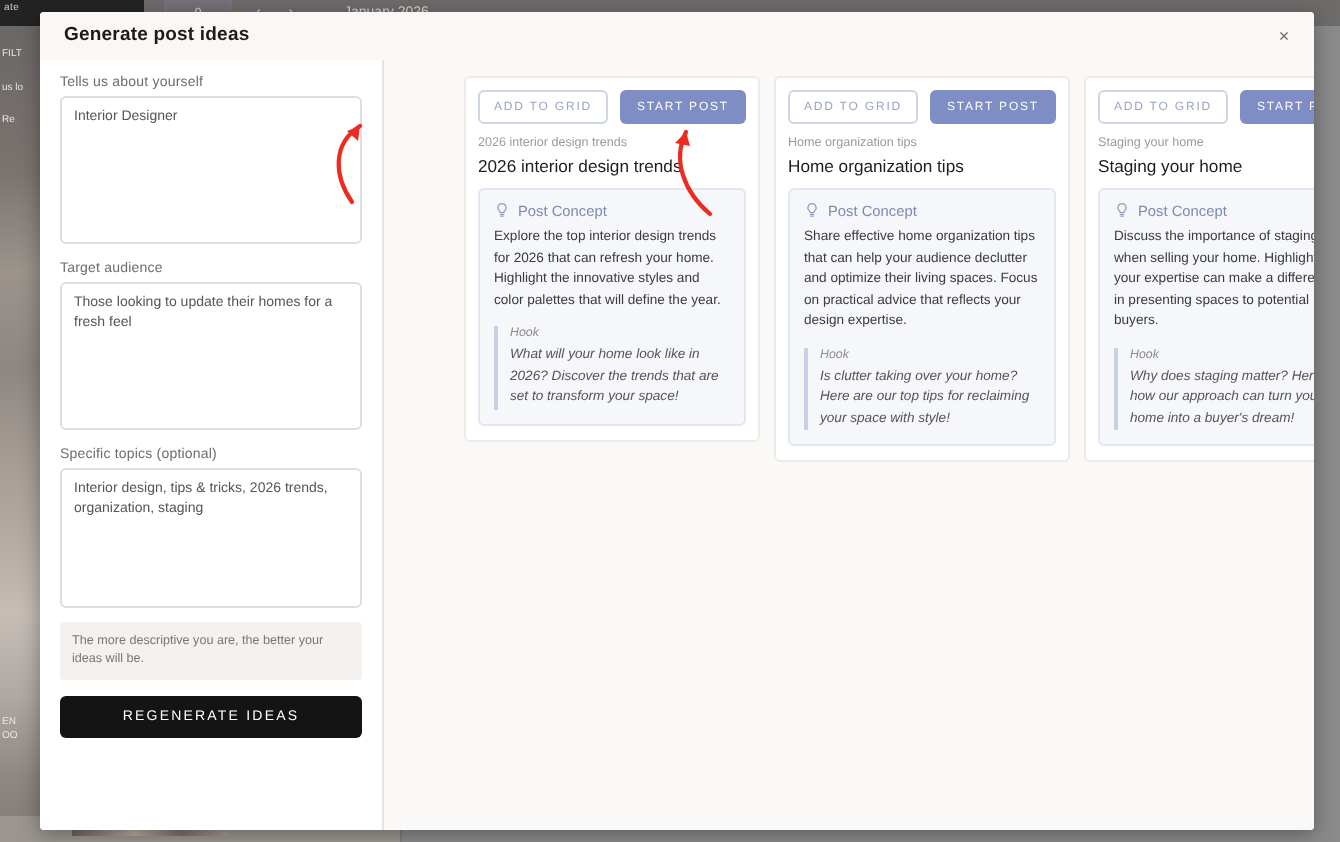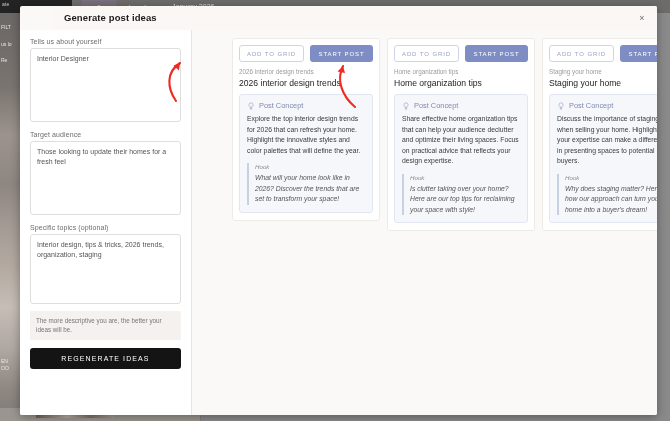--- a/index.html
+++ b/index.html
@@ -59,21 +59,20 @@
     position:absolute; left:200px; top:408px; width:1px; height:13px; background:#7d7d7d;
   }
 
   
   #modal {
     position: absolute; left: 20px; top: 6px; width: 637px; height: 409px;
     background: #fbf9f7;
     border-radius: 2px;
     box-shadow: 0 2px 10px rgba(0,0,0,.35);
     overflow: hidden;
-    padding-left: 32px;
   }
   #modal-header {
     position: relative; height: 24px;
     background: #faf7f4;
   }
   #modal-title {
     position: absolute; left: 12px; top: 6px;
     font-size: 9.5px; font-weight: bold; color: #1b1b1b; letter-spacing: .1px;
   }
   #modal-close {
@@ -159,21 +158,21 @@
   }
   .card-eyebrow { font-size: 6.3px; color: #9b9b9b; margin-bottom: 3px; }
   .card-title { font-size: 8.6px; color: #1d1d1d; margin-bottom: 6px; }
 
   .concept-box {
     background: #f6f7fb;
     border: 1px solid #e2e6f2;
     border-radius: 3px;
     padding: 6px 7px 7px 7px;
   }
-  .concept-head { display: flex; align-items: flex-end; gap: 4px; margin-bottom: 4px; }
+  .concept-head { display: flex; align-items: flex-start; gap: 4px; margin-bottom: 4px; }
   .bulb-icon { width: 8px; height: 8px; display: block; }
   .concept-head-label { font-size: 7.4px; color: #7e8ab0; }
   .concept-body { font-size: 6.8px; color: #3b3b3b; line-height: 1.55; }
   .hook-wrap {
     margin-top: 7px; padding-left: 6px;
     border-left: 2px solid #c8d0e6;
   }
   .hook-label { font-size: 6.2px; color: #8c8c8c; font-style: italic; margin-bottom: 3px; }
   .hook-text { font-size: 6.8px; color: #555; font-style: italic; line-height: 1.55; }
 

